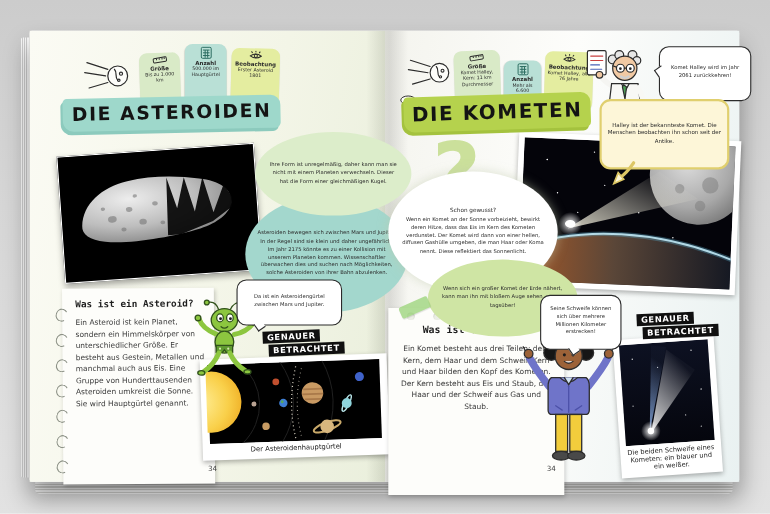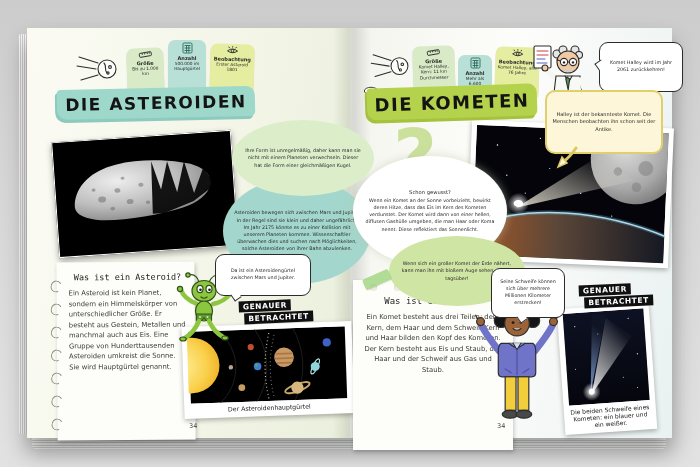--- a/index.html
+++ b/index.html
@@ -36,21 +36,21 @@
   
   .bubble{border-radius:50%;display:flex;align-items:center;justify-content:center;
           text-align:center;z-index:3;}
   .bubble .txt{font-size:4.8px;line-height:1.5;}
   .speech{background:#fff;border:1px solid #2b2b2b;border-radius:9px;z-index:6;
           display:flex;align-items:center;justify-content:center;text-align:center;padding:3px 4px;}
   .speech .txt{font-size:4.8px;line-height:1.45;}
   .tail{position:absolute;width:7px;height:7px;background:#fff;border-left:1px solid #2b2b2b;border-bottom:1px solid #2b2b2b;}
   
   .note{background:#fdfdfa;box-shadow:1px 2px 4px rgba(0,0,0,.22);z-index:2;padding:10px 8px 6px 12px;}
-  .note-title{font-family:"DejaVu Sans Mono",monospace;font-weight:normal;font-size:8.5px;color:#1d1d1d;margin-bottom:6px;text-align:center;}
+  .note-title{font-family:"DejaVu Sans Mono",monospace;font-weight:bold;font-size:8.5px;color:#1d1d1d;margin-bottom:6px;}
   .note-body{font-size:6.8px;line-height:1.55;color:#3a3a3a;}
   .rings{left:-6px;top:18px;display:flex;flex-direction:column;gap:11px;z-index:3;}
   .ring{width:9px;height:10px;border:1.7px solid #8d9287;border-radius:50%;border-right-color:transparent;transform:rotate(18deg);}
   .holes{left:0;top:4px;width:100%;display:flex;justify-content:space-evenly;}
   .hole{width:7px;height:7px;border-radius:50%;background:#ebeee4;box-shadow:inset 0 1px 1.5px rgba(0,0,0,.18);}
   .tape{background:#9fd67f;opacity:.8;border-radius:2px;z-index:7;box-shadow:0 1px 1px rgba(0,0,0,.15);}
   
   .closer{z-index:6;transform:rotate(-2.5deg);}
   .closer span{display:block;background:#101010;color:#fff;font-weight:bold;font-size:7.5px;
                letter-spacing:.6px;padding:1px 4px;width:max-content;}

